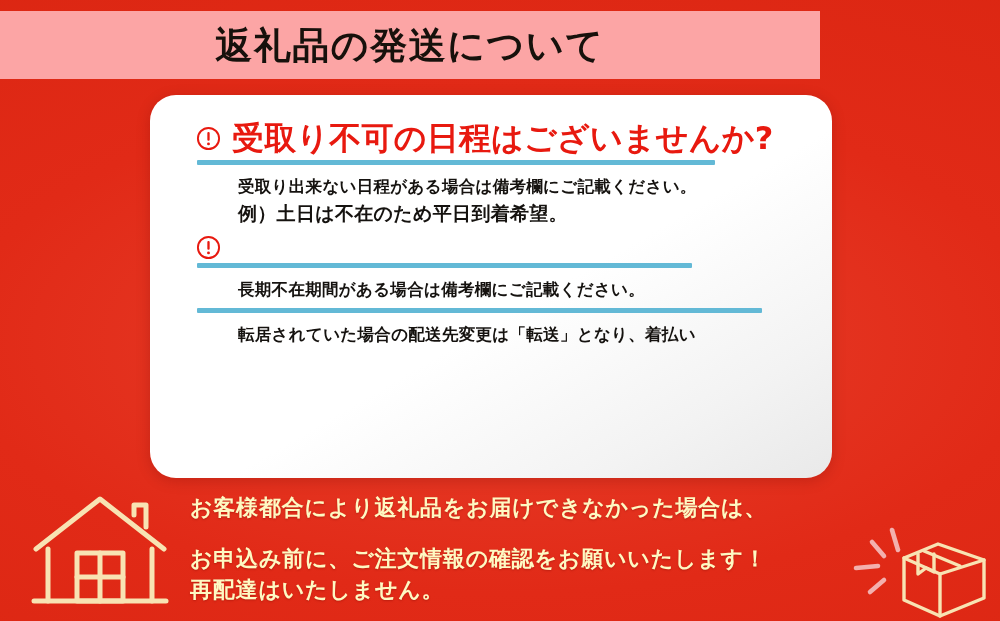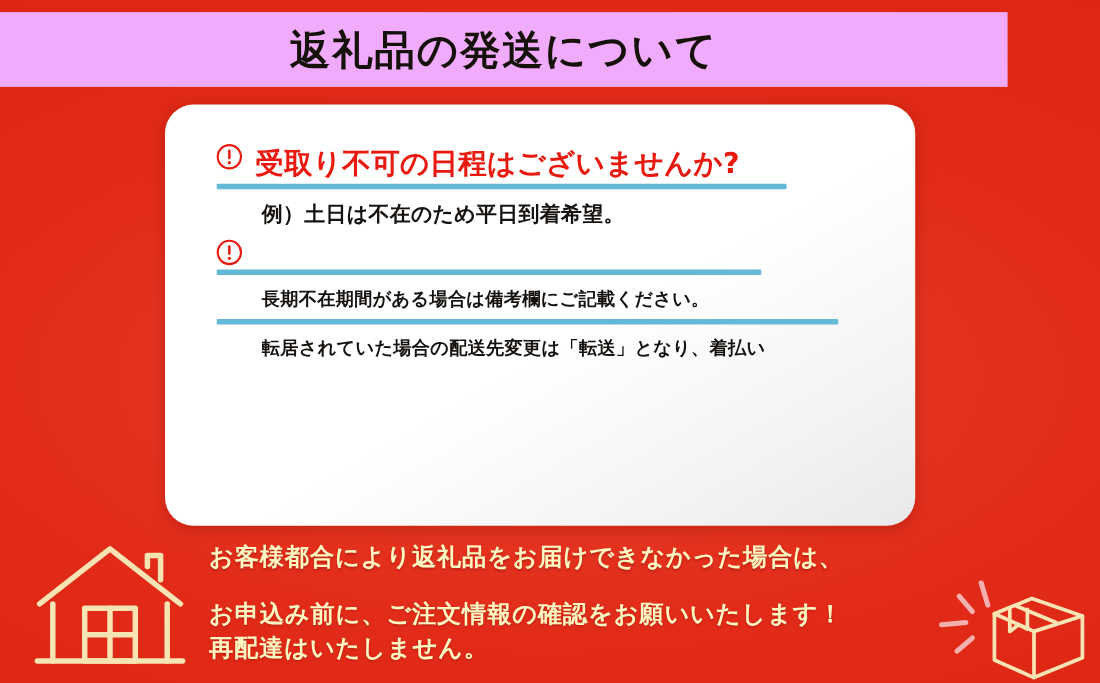--- a/index.html
+++ b/index.html
@@ -17,22 +17,22 @@
   .bg {
     position:absolute; inset:0;
     background:
       radial-gradient(ellipse 120% 90% at 50% 55%, #e8402c 0%, #e12a17 45%, #d8240f 100%);
   }
 
   
   .header-band {
     position:absolute;
     left:0; top:11px;
-    width:916px; height:68px;
-    background:#f0abfc;
+    width:820px; height:68px;
+    background:#fca5a5;
     display:flex; align-items:center; justify-content:center;
     z-index:5;
   }
   .header-title {
     font-size:37px;
     font-weight:700;
     color:#17110c;
     letter-spacing:1.5px;
     line-height:1;
     white-space:nowrap;
@@ -58,27 +58,26 @@
     align-items:center;
     gap:11px;
     padding-left:16px;
   }
   .warn-icon {
     flex:0 0 auto;
     width:25px; height:25px;
     display:block;
   }
   .q-text {
-    font-size:26px;
+    font-size:32px;
     font-weight:700;
     color:#e8190f;
     line-height:1.12;
     letter-spacing:0.2px;
     white-space:nowrap;
-    margin-top:14px;
   }
   .rule {
     height:5px;
     background:#63b9d6;
     margin:3px 0 0 17px;
     border-radius:1px;
   }
   .rule.w1 { width:518px; }
   .rule.w2 { width:495px; }
   .rule.w3 { width:565px; }
@@ -146,20 +145,21 @@
     <div class="q-row">
       <svg class="warn-icon" viewBox="0 0 26 26">
         <circle cx="13" cy="13" r="11" fill="none" stroke="#e8190f" stroke-width="2"></circle>
         <rect x="11.8" y="6.2" width="2.4" height="9.2" rx="1.1" fill="#e8190f"></rect>
         <circle cx="13" cy="18.6" r="1.5" fill="#e8190f"></circle>
       </svg>
       <div class="q-text">受取り不可の日程はございませんか?</div>
     </div>
     <div class="rule w1"></div>
     <div class="body-text">
+      <span>受取り出来ない日程がある場合は備考欄にご記載ください。</span>
       <span class="small">例）土日は不在のため平日到着希望。</span>
     </div>
   </div>
 
   <div class="block gap-a">
     <div class="q-row">
       <svg class="warn-icon" viewBox="0 0 26 26">
         <circle cx="13" cy="13" r="11" fill="none" stroke="#e8190f" stroke-width="2"></circle>
         <rect x="11.8" y="6.2" width="2.4" height="9.2" rx="1.1" fill="#e8190f"></rect>
         <circle cx="13" cy="18.6" r="1.5" fill="#e8190f"></circle>

